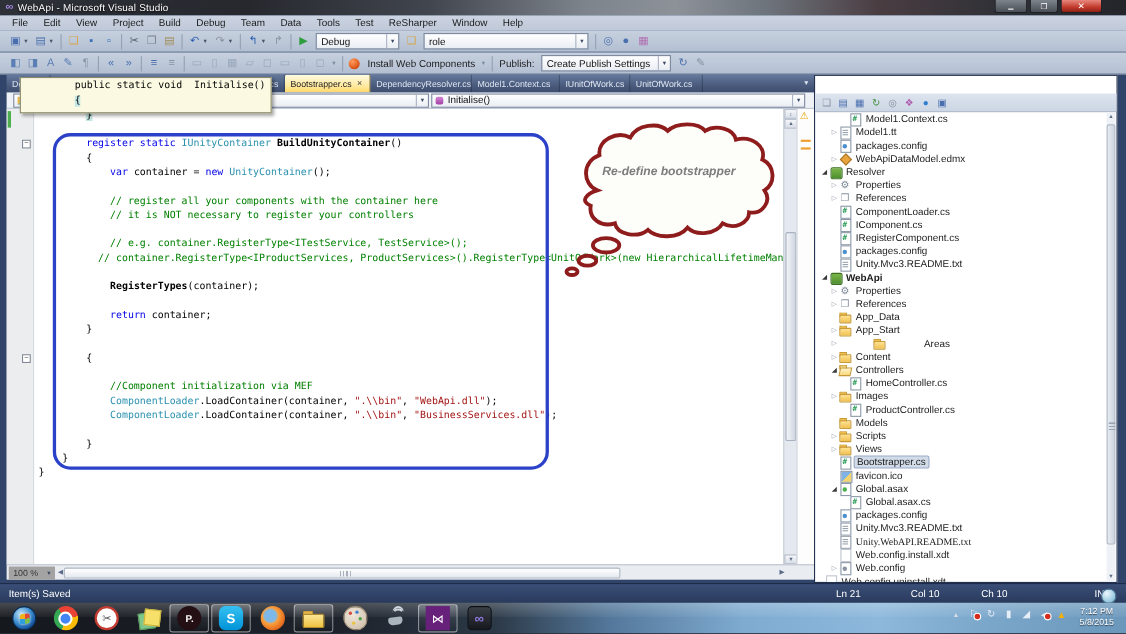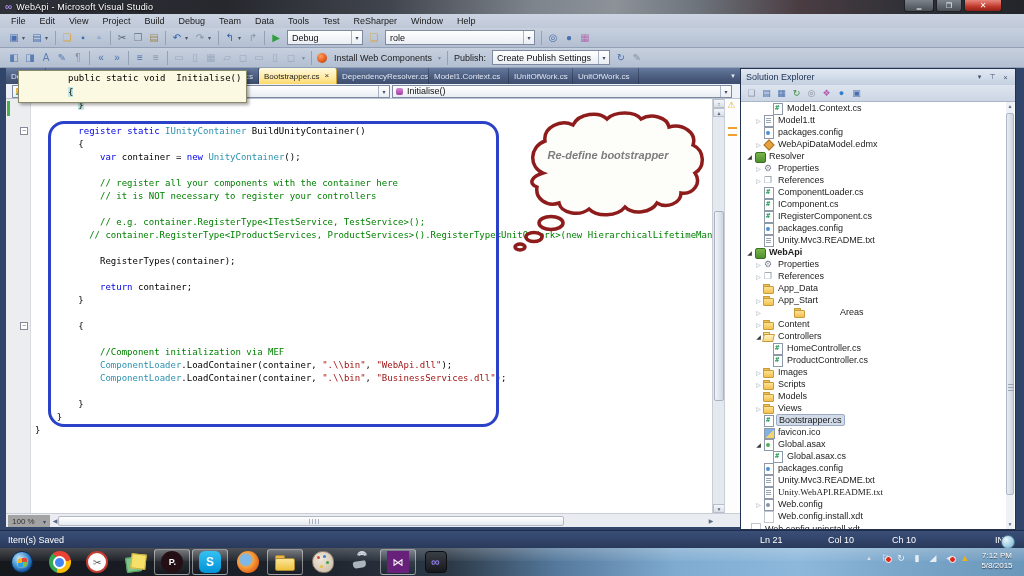--- a/index.html
+++ b/index.html
@@ -72,21 +72,21 @@
   
   .editor{position:absolute;left:6px;top:31px;width:734px;height:414px;background:#fff;overflow:hidden;}
   .gutter{position:absolute;left:0;top:0;width:25px;height:100%;background:#ebedef;border-right:1px solid #d7dade;}
   .changebar{position:absolute;left:1px;top:2px;width:3px;height:15px;background:#4cae4c;}
   .foldbox{position:absolute;left:14px;width:8px;height:8px;border:1px solid #848b98;background:#fff;
     font-size:7px;line-height:6px;text-align:center;color:#555;}
   .code-area{position:absolute;left:29px;top:0;width:677px;height:100%;
     font-family:"DejaVu Sans Mono","Liberation Mono",monospace;font-size:9px;}
   .cl{height:13px;line-height:13px;white-space:pre;}
   .tk-p{color:#000;} .tk-k{color:#0000e8;} .tk-t{color:#2b91af;} .tk-c{color:#008000;}
-  .tk-s{color:#a31515;} .tk-m{color:#000;font-weight:normal;}
+  .tk-s{color:#a31515;} .tk-m{color:#000;font-weight:bold;}
   .tk-b{color:#000;background:#c3e7e4;}
 
   .anno-box{position:absolute;left:42px;top:22px;width:451px;height:306px;
     border:3px solid #2a41c8;border-radius:16px;pointer-events:none;}
   .cloud{position:absolute;left:499px;top:12px;pointer-events:none;}
   .cloud text{font:italic bold 11px "Liberation Sans",sans-serif;fill:#7d7d7d;}
 
   
   .vscroll{position:absolute;left:706px;top:0;width:12px;height:414px;background:#e4e8ef;border-left:1px solid #c8cdd6;}
   .vs-btn{position:absolute;left:0;width:12px;height:9px;background:linear-gradient(#f4f6f9,#d9dee7);
@@ -435,28 +435,20 @@
         <span class="combo-btn"></span>
       </span>
       <div class="hs-btn" style="left:44px;">◀</div>
       <div class="hthumb">
           <div class="hgrip"></div>
         </div>
       <div class="hs-btn" style="left:700px;">▶</div>
     </div>
 
     <div class="sepanel">
-      <div class="se-title">
-        <span>Solution Explorer</span>
-        <span class="se-btns">
-          <span class="se-btn">▾</span>
-          <span class="se-btn">⊤</span>
-          <span class="se-btn">×</span>
-        </span>
-      </div>
       <div class="se-toolbar">
           <span class="se-ico" style="color: rgb(138, 147, 162);">❏</span>
           <span class="se-ico" style="color: rgb(74, 111, 174);">▤</span>
           <span class="se-ico" style="color: rgb(74, 111, 174);">▦</span>
           <span class="se-ico" style="color: rgb(63, 143, 63);">↻</span>
           <span class="se-ico" style="color: rgb(138, 147, 162);">◎</span>
           <span class="se-ico" style="color: rgb(176, 95, 176);">❖</span>
           <span class="se-ico" style="color: rgb(47, 127, 208);">●</span>
           <span class="se-ico" style="color: rgb(74, 111, 174);">▣</span>
         </div>
@@ -559,39 +551,39 @@
           <div class="trow" style="padding-left: 13px;">
             <span class="arrow open">◢</span>
             <span class="ti ti-folder-open"></span>
             <span class="tlabel">Controllers</span>
           </div>
           <div class="trow" style="padding-left: 22px;">
             <span class="arrow"></span>
             <span class="ti ti-cs"></span>
             <span class="tlabel">HomeController.cs</span>
           </div>
+          <div class="trow" style="padding-left: 13px;">
+            <span class="arrow">▷</span>
+            <span class="ti ti-folder"></span>
+            <span class="tlabel">Images</span>
+          </div>
           <div class="trow" style="padding-left: 22px;">
             <span class="arrow"></span>
             <span class="ti ti-cs"></span>
             <span class="tlabel">ProductController.cs</span>
           </div>
           <div class="trow" style="padding-left: 13px;">
-            <span class="arrow">▷</span>
+            <span class="arrow"></span>
             <span class="ti ti-folder"></span>
-            <span class="tlabel">Images</span>
+            <span class="tlabel">Models</span>
           </div>
           <div class="trow" style="padding-left: 13px;">
             <span class="arrow">▷</span>
             <span class="ti ti-folder"></span>
             <span class="tlabel">Scripts</span>
-          </div>
-          <div class="trow" style="padding-left: 13px;">
-            <span class="arrow"></span>
-            <span class="ti ti-folder"></span>
-            <span class="tlabel">Models</span>
           </div>
           <div class="trow" style="padding-left: 13px;">
             <span class="arrow">▷</span>
             <span class="ti ti-folder"></span>
             <span class="tlabel">Views</span>
           </div>
           <div class="trow sel" style="padding-left: 13px;">
             <span class="arrow"></span>
             <span class="ti ti-cs"></span>
             <span class="tlabel">Bootstrapper.cs</span>
@@ -620,28 +612,28 @@
             <span class="arrow"></span>
             <span class="ti ti-txt"></span>
             <span class="tlabel">Unity.Mvc3.README.txt</span>
           </div>
           <div class="trow" style="padding-left: 13px; font-family: Liberation Serif, serif;">
             <span class="arrow"></span>
             <span class="ti ti-txt"></span>
             <span class="tlabel">Unity.WebAPI.README.txt</span>
           </div>
           <div class="trow" style="padding-left: 13px;">
+            <span class="arrow"></span>
+            <span class="ti ti-xdt"></span>
+            <span class="tlabel">Web.config.install.xdt</span>
+          </div>
+          <div class="trow" style="padding-left: 13px;">
             <span class="arrow">▷</span>
             <span class="ti ti-webconfig"></span>
             <span class="tlabel">Web.config</span>
-          </div>
-          <div class="trow" style="padding-left: 13px;">
-            <span class="arrow"></span>
-            <span class="ti ti-xdt"></span>
-            <span class="tlabel">Web.config.install.xdt</span>
           </div>
           <div class="trow" style=" align-items: flex-end;">
             <span class="arrow"></span>
             <span class="ti ti-xdt"></span>
             <span class="tlabel">Web.config.uninstall.xdt</span>
           </div>
         </div>
       <div class="se-scroll">
         <div class="se-arrow" style="top:0;">▲</div>
         <div class="se-thumb">

